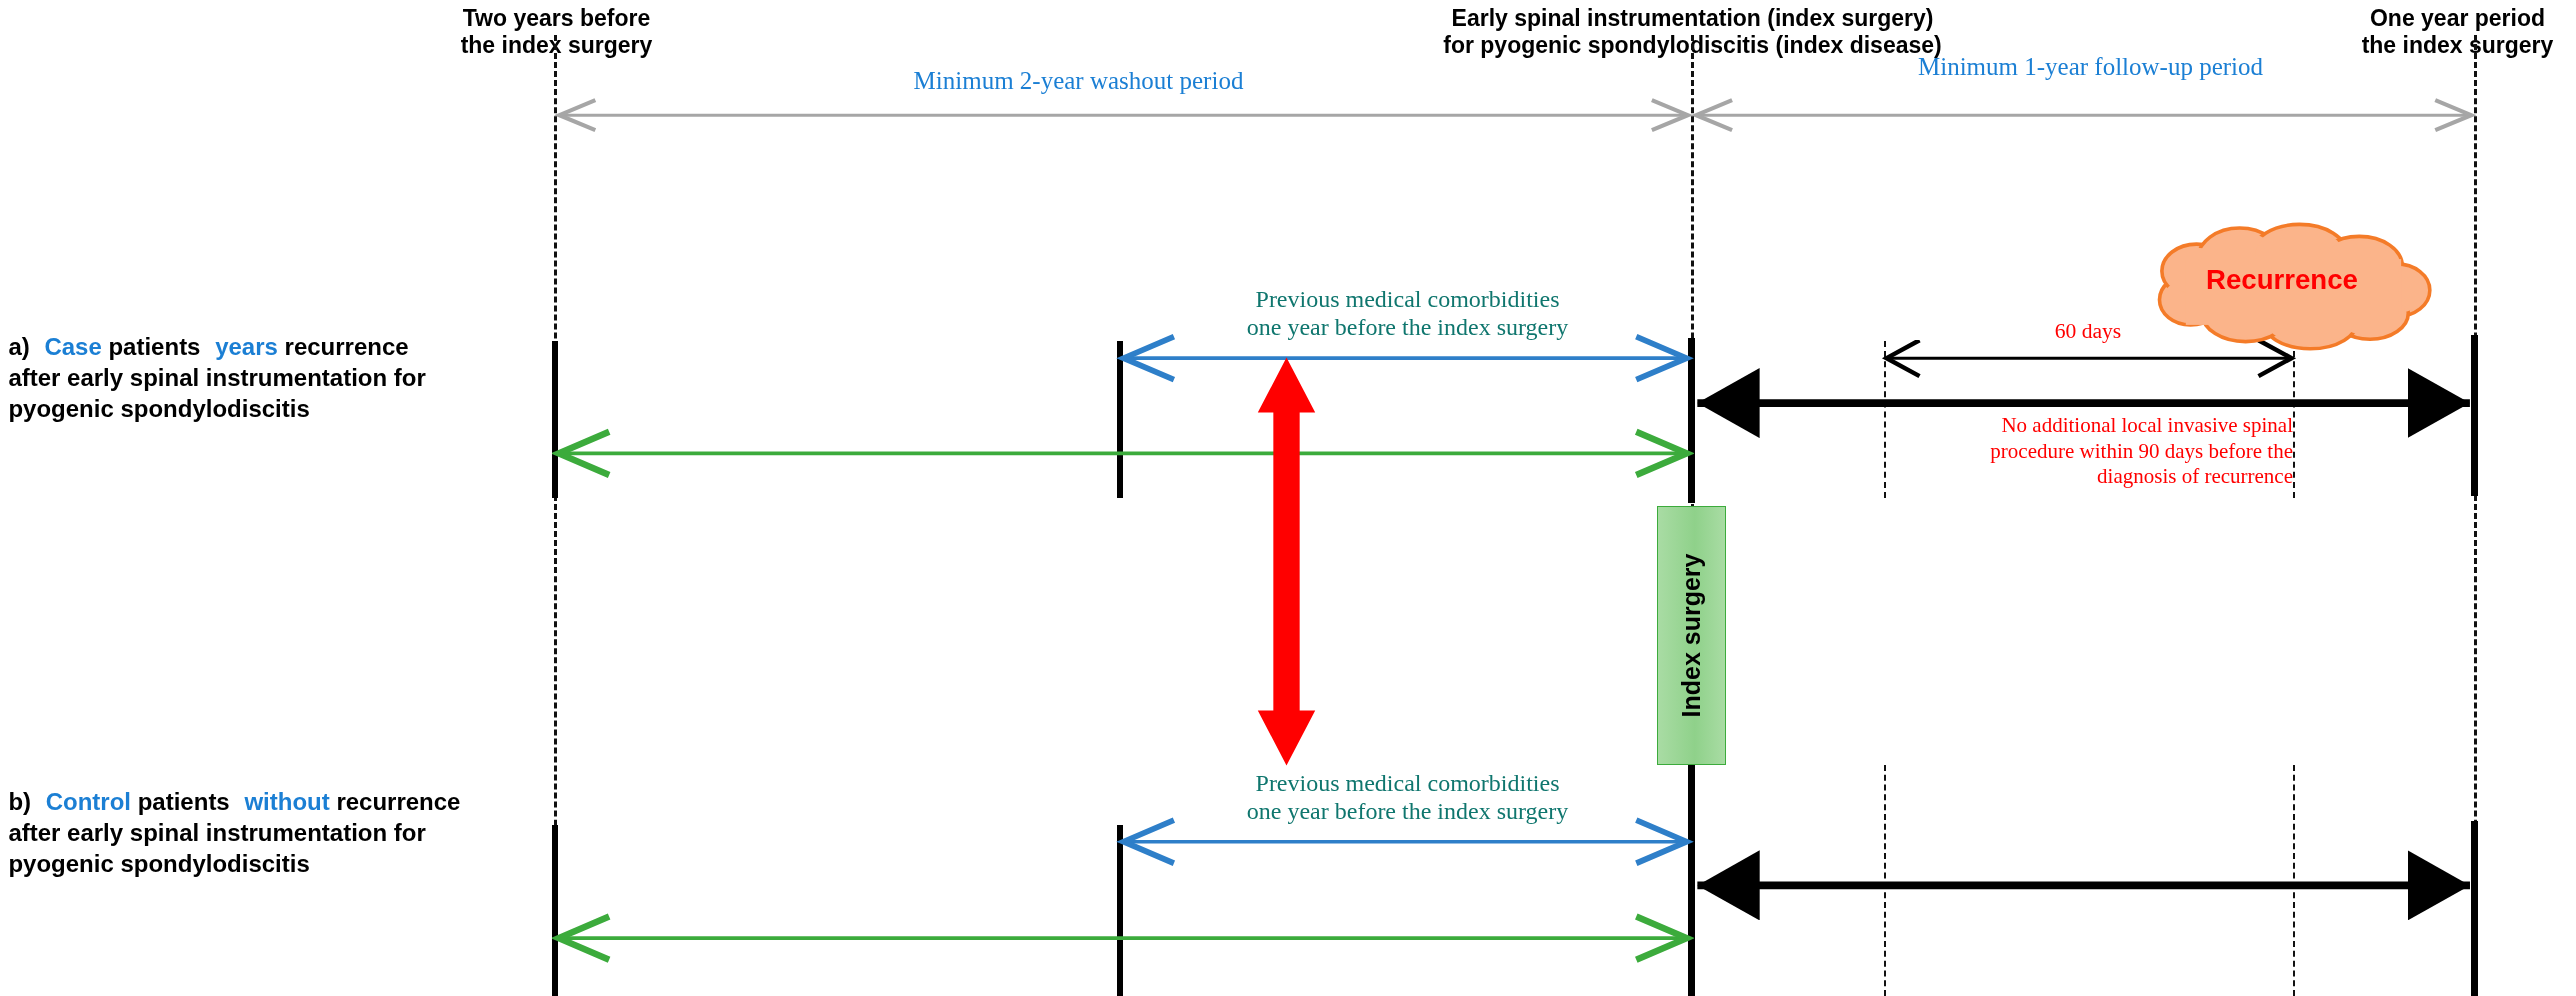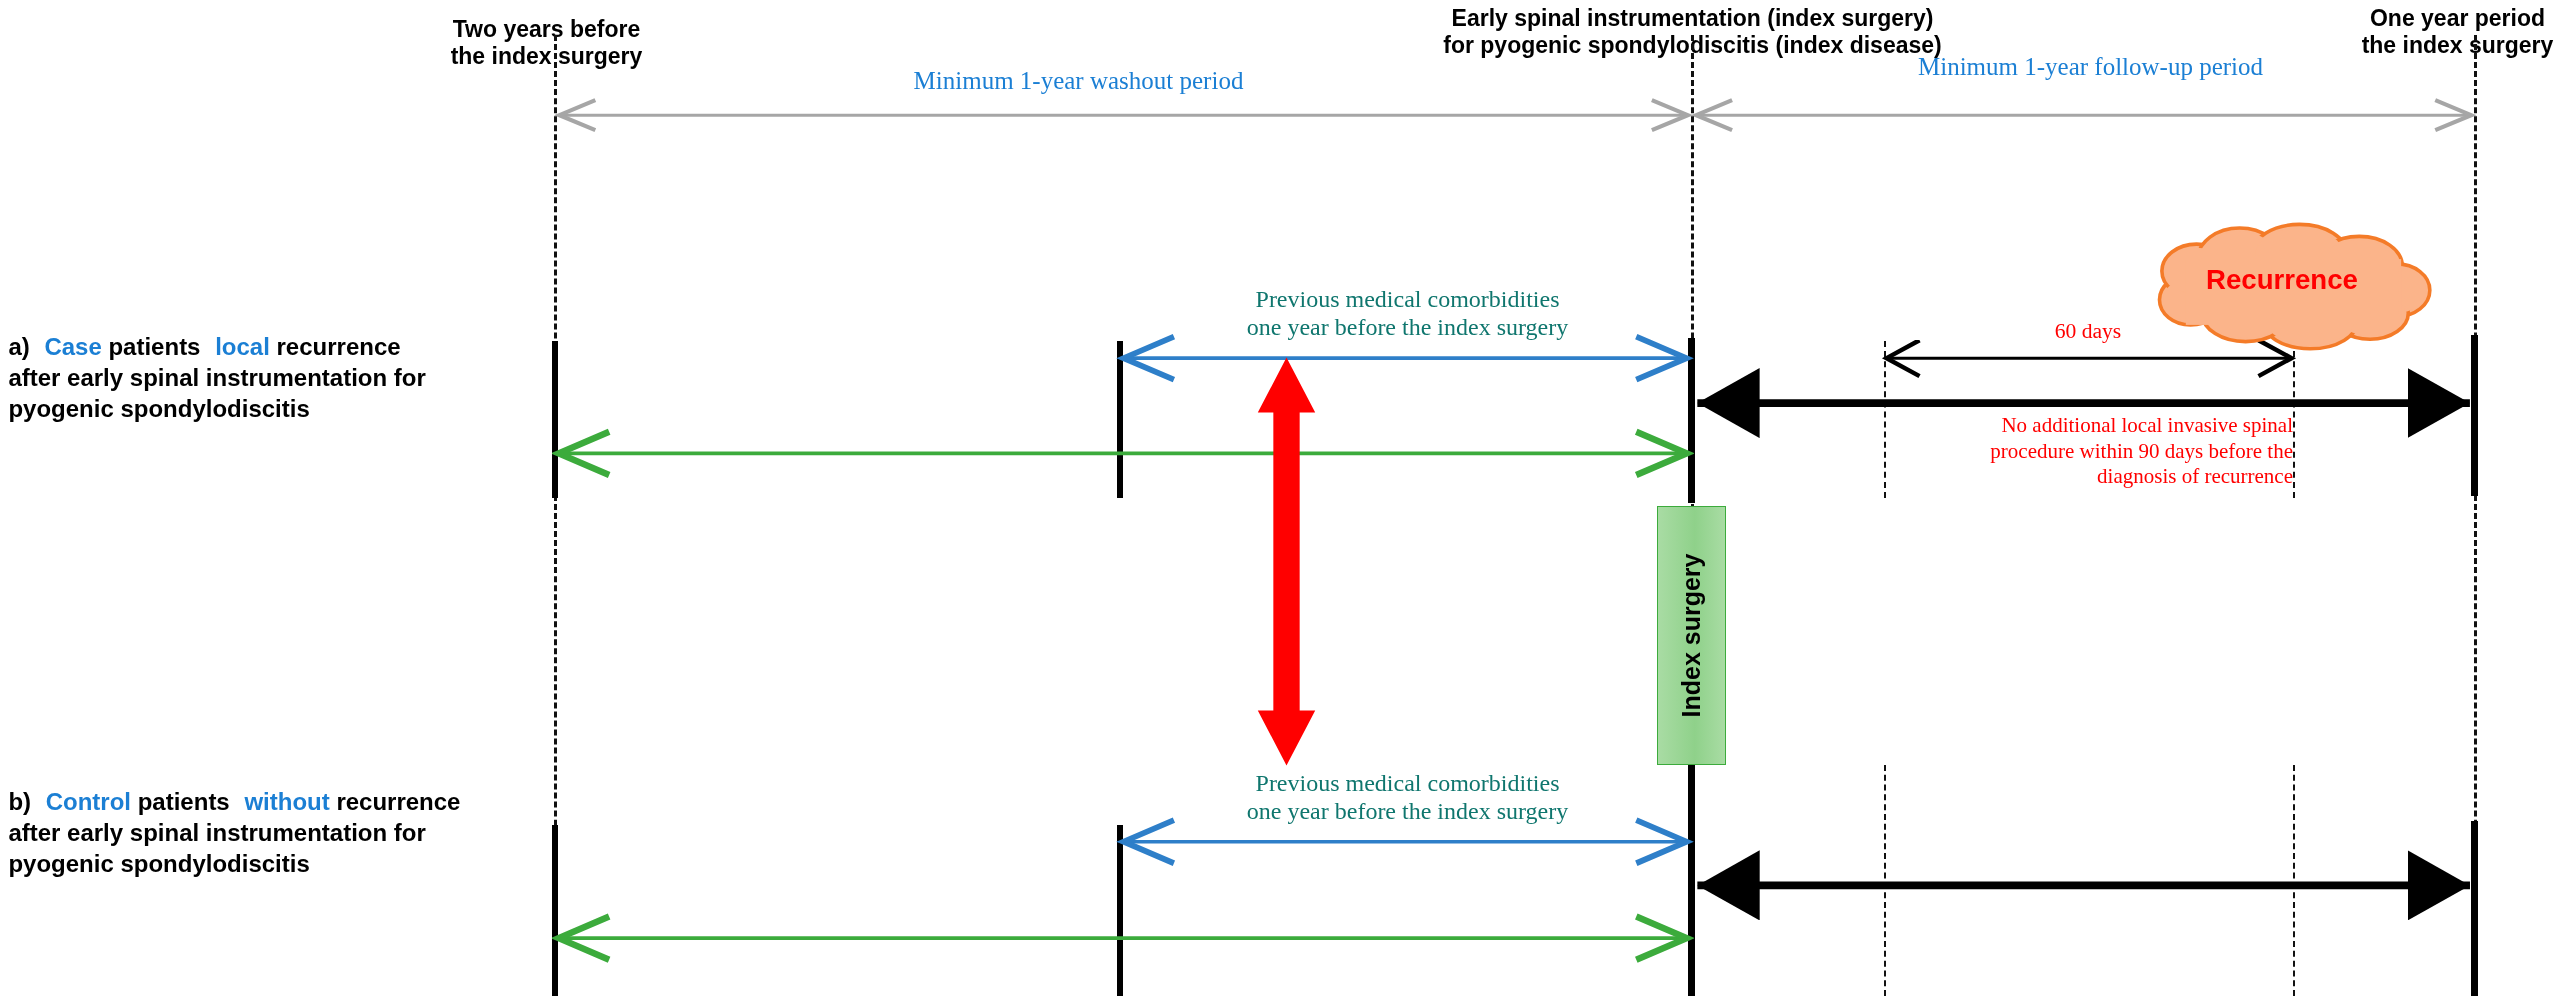--- a/index.html
+++ b/index.html
@@ -67,30 +67,30 @@
   }
   .index-box .index-surgery-text {
     transform:rotate(-90deg);
   }
 
   svg { display:block; overflow:visible; }
 </style>
 </head>
 <body>
 
-<div class="abs hdr-black" style="left:403px; top:4.8px; width:287px;margin-top:11px;">Two years before
+<div class="abs hdr-black" style="left:413px; top:4.8px; width:287px;">Two years before
 the index surgery</div>
 
 <div class="abs hdr-black" style="left:1387px; top:4.8px; width:611px;">Early spinal instrumentation (index surgery)
 for pyogenic spondylodiscitis (index disease)</div>
 
 <div class="abs hdr-black" style="left:2339px; top:4.8px; width:237px;">One year period
 the index surgery</div>
 
-<div class="abs serif-blue" style="left:713px; top:66px; width:731px;">Minimum 1-year washout period</div>
+<div class="abs serif-blue" style="left:713px; top:66px; width:731px;">Minimum 2-year washout period</div>
 
 <div class="abs serif-blue" style="left:1761px; top:52px; width:659px;">Minimum 1-year follow-up period</div>
 
 <svg class="abs" style="left:0; top:0;" width="2576" height="156" viewBox="0 0 4301 260">
   <defs>
     <marker id="gray-arrow-end" markerWidth="16" markerHeight="16" refX="14" refY="6" orient="auto" markerUnits="strokeWidth">
       <path d="M2,1 L14,6 L2,11" fill="none" stroke="#a6a6a6" stroke-width="1.4"></path>
     </marker>
     <marker id="gray-arrow-start" markerWidth="16" markerHeight="16" refX="2" refY="6" orient="auto" markerUnits="strokeWidth">
       <path d="M14,1 L2,6 L14,11" fill="none" stroke="#a6a6a6" stroke-width="1.4"></path>
@@ -109,21 +109,21 @@
 <div class="abs vdash" style="left:1884px; top:341px; height:157px; border-left-width:2.4px;"></div>
 <div class="abs vdash" style="left:2293px; top:341px; height:157px; border-left-width:2.4px;"></div>
 
 <div class="abs vdash" style="left:1884px; top:765px; height:231px; border-left-width:2.4px;"></div>
 <div class="abs vdash" style="left:2293px; top:765px; height:231px; border-left-width:2.4px;"></div>
 
 <div class="abs row-label" style="left:8.4px; top:331px; width:509px;">
   <span>a)</span>
   <span class="hl">Case</span>
   <span> patients </span>
-  <span class="hl">local</span>
+  <span class="hl">years</span>
   <span> recurrence</span><br>
   <span>after early spinal instrumentation for</span><br>
   <span>pyogenic spondylodiscitis</span>
 </div>
 
 <div class="abs serif-blue-sm" style="left:1126px; top:286px; width:563px;">Previous medical comorbidities
 one year before the index surgery</div>
 
 <div class="abs serif-red" style="left:1956px; top:319px; width:264px;">60 days</div>
 

